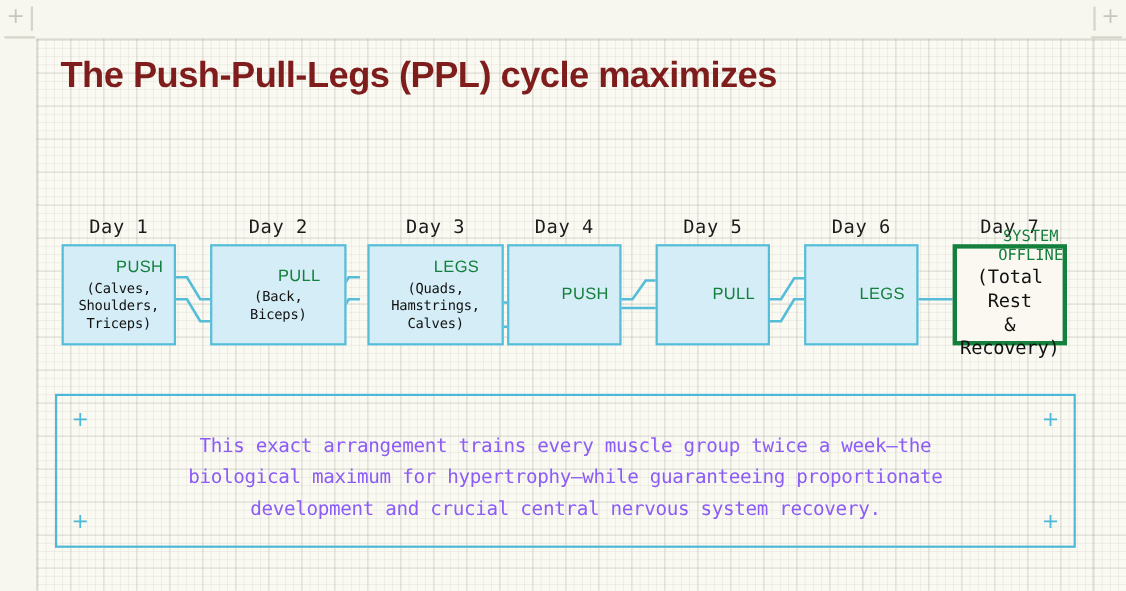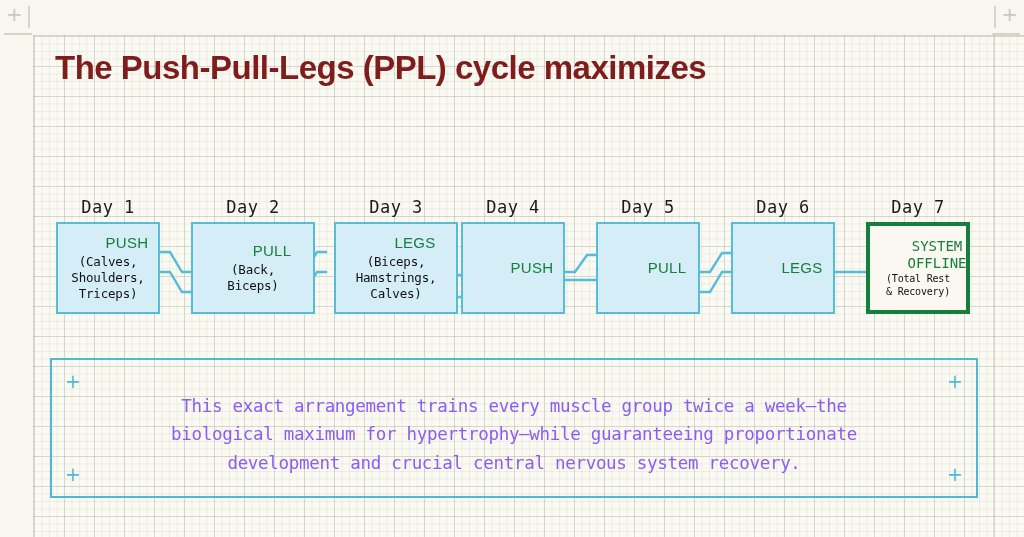--- a/index.html
+++ b/index.html
@@ -71,21 +71,21 @@
     font-family:"DejaVu Sans Mono","Liberation Mono",monospace;
     letter-spacing:-.2px;margin-top:1px;
   }
   .node.rest{
     background:#faf8f0;border:4px solid #15803d;
   }
   .node.rest .main{
     font-family:"DejaVu Sans Mono","Liberation Mono",monospace;
     font-size:14px;letter-spacing:0;
   }
-  .node.rest .sub{font-size:10px;}
+  .node.rest .sub{font-size:17px;}
 
   
   #wires{position:absolute;left:0;top:0;width:1024px;height:537px;
          pointer-events:none;}
 
   
   #caption{
     position:absolute;left:50px;top:358px;width:928px;height:140px;
     box-sizing:border-box;border:2px solid #4db8d8;
   }
@@ -167,21 +167,21 @@
           </div>
         </div>
       </div>
       <div class="col" style="left: 334px; width: 124px;">
         <div class="daylabel">Day 3</div>
         <div class="node">
           <div class="main">
             <div>LEGS</div>
           </div>
           <div class="sub">
-            <div>(Biceps,</div>
+            <div>(Quads,</div>
             <div>Hamstrings,</div>
             <div>Calves)</div>
           </div>
         </div>
       </div>
       <div class="col" style="left: 461px; width: 104px;">
         <div class="daylabel">Day 4</div>
         <div class="node">
           <div class="main">
             <div>PUSH</div>

